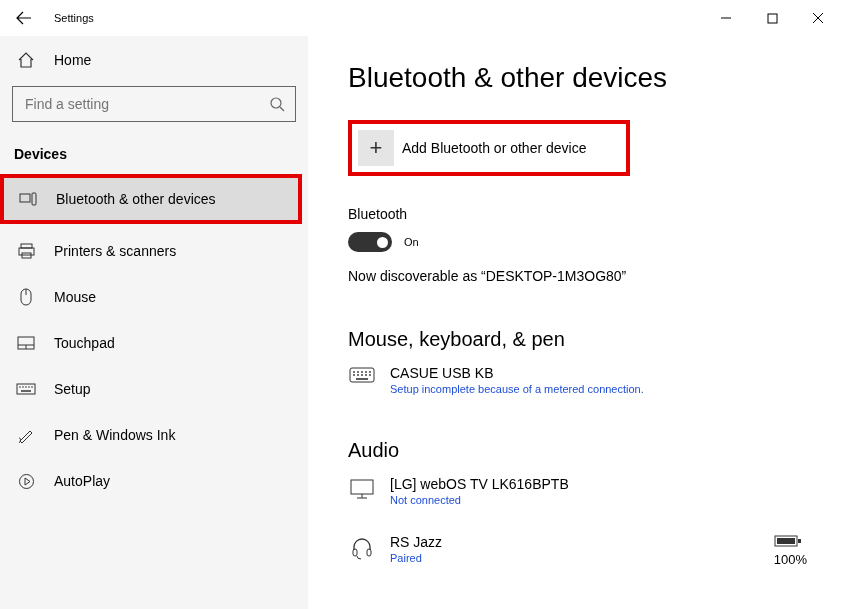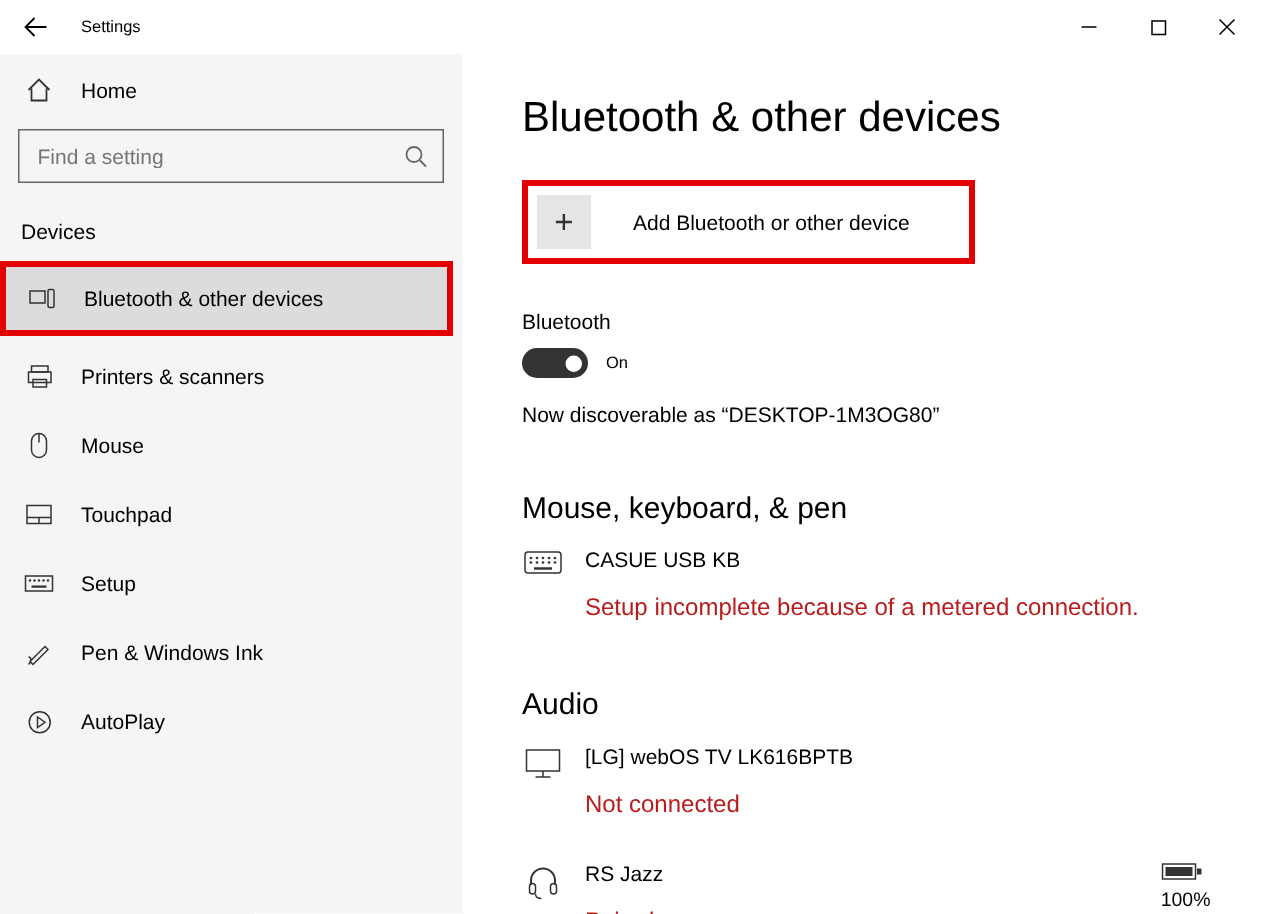--- a/index.html
+++ b/index.html
@@ -43,21 +43,21 @@
   .searchbox {
     border:1px solid #666; height:36px;
     display:flex; align-items:center; padding:0 10px;
     background:#f5f5f5;
   }
   .searchbox input {
     border:none; outline:none; flex:1; background:transparent;
     font-size:14px; color:#7f1d1d; font-style:normal;
   }
   .searchbox .sicon { color:#666; font-size:14px;}
-  .grouphdr { padding: 14px 0 10px 14px; font-weight:400; font-size:14px;}
+  .grouphdr { padding: 14px 0 10px 14px; font-weight:700; font-size:14px;}
   .nav { padding-top:4px;}
   .nav-item {
     display:flex; align-items:center;
     height:46px; padding-left:16px;
     cursor:pointer;
   }
   .nav-item.selected { background:#dcdcdc;}
   .nav-item .icon { width:20px; display:flex; justify-content:center; color:#333;}
   .nav-item .lbl { margin-left:18px; font-size:14px;}
   .hl-red { outline:4px solid #e30000; outline-offset:-2px;}
@@ -69,21 +69,21 @@
     display:inline-flex; align-items:center;
     border:4px solid #e30000;
     padding:6px 40px 6px 6px;
     cursor:pointer;
   }
   .add-plus {
     width:36px; height:36px; background:#e5e5e5;
     display:flex; align-items:center; justify-content:center;
     font-size:22px; font-weight:300; color:#333;
   }
-  .add-lbl { margin-left:28px; font-size:14px;text-align:right;}
+  .add-lbl { margin-left:8px; font-size:14px;text-align:right;}
   .sect-lbl-block { margin-top:30px;}
   .subhdr { font-size:14px; margin-bottom:10px;}
   .toggle {
     display:flex; align-items:center; gap:12px;
     margin-top:2px;
   }
   .toggle-track {
     width:44px; height:20px; border-radius:10px;
     background:#333; position:relative; cursor:pointer;
   }
@@ -91,21 +91,21 @@
     width:11px; height:11px; border-radius:50%;
     background:#fff; position:absolute; top:4.5px; right:4.5px;
   }
   .toggle-lbl { font-size:11px;}
   .discover { margin-top:16px; font-size:14px;}
   .group-title { font-size:20px; font-weight:400; margin-top:44px; margin-bottom:14px;}
   .dev-row { display:flex; align-items:flex-start; margin-bottom:28px;}
   .dev-icon { width:28px; display:flex; justify-content:center; padding-top:2px;}
   .dev-txt { margin-left:14px; }
   .dev-name { font-size:14px;}
-  .dev-sub { font-size:16px; color:#b91c1c; margin-top:16px;}
+  .dev-sub { font-size:11px; color:#1d4ed8; margin-top:2px;}
   .dev-right { margin-left:auto; text-align:right; padding-right:4px;}
   .batt-pct { font-size:13px; margin-top:4px;}
   svg { display:block;}
 </style>
 </head>
 <body>
 
 <div class="titlebar">
   <div class="back">
     <svg width="16" height="14" viewBox="0 0 16 14">

